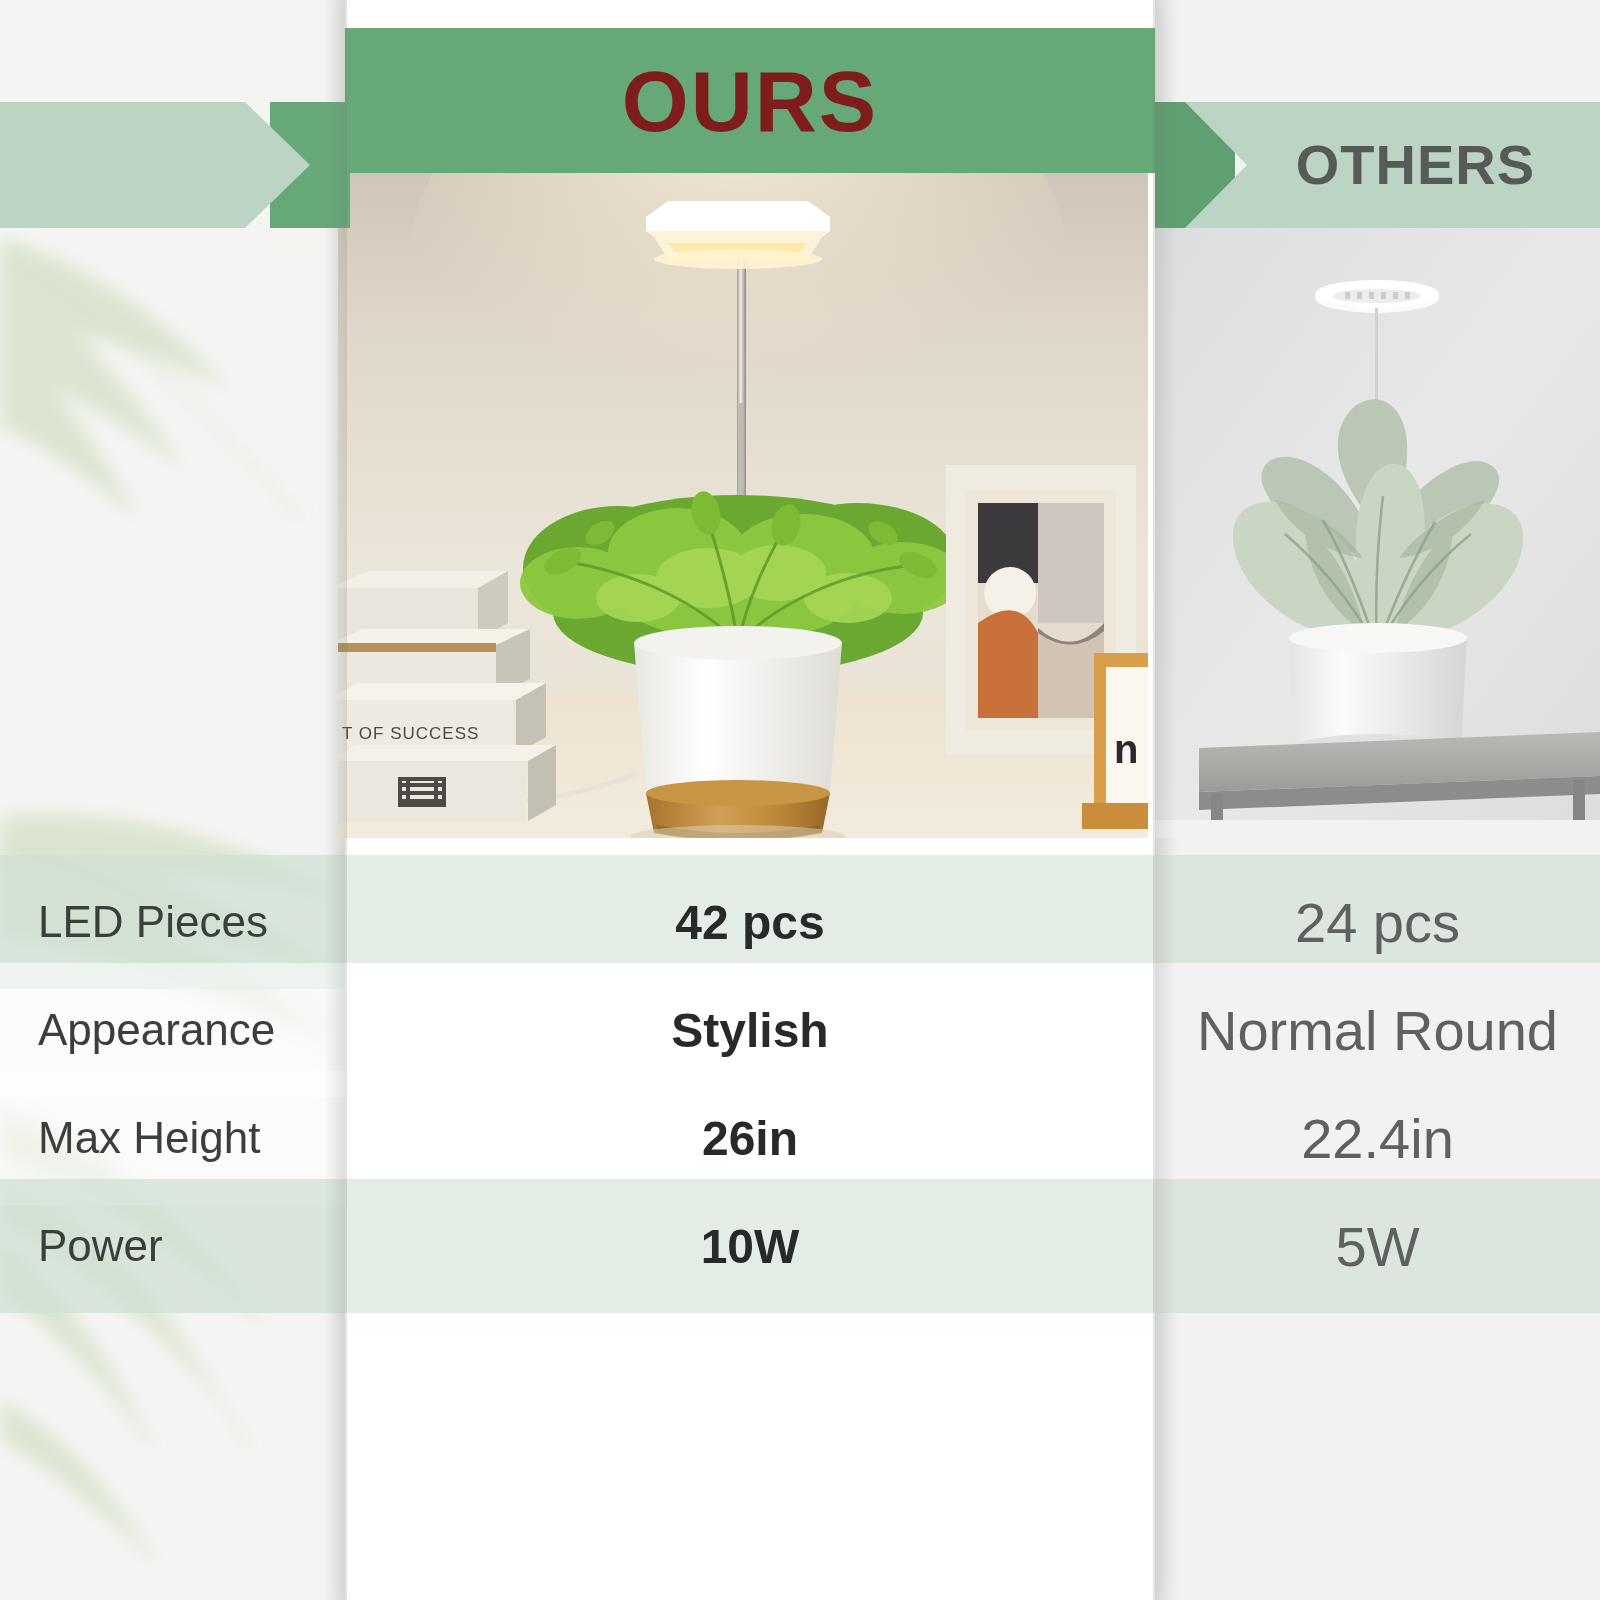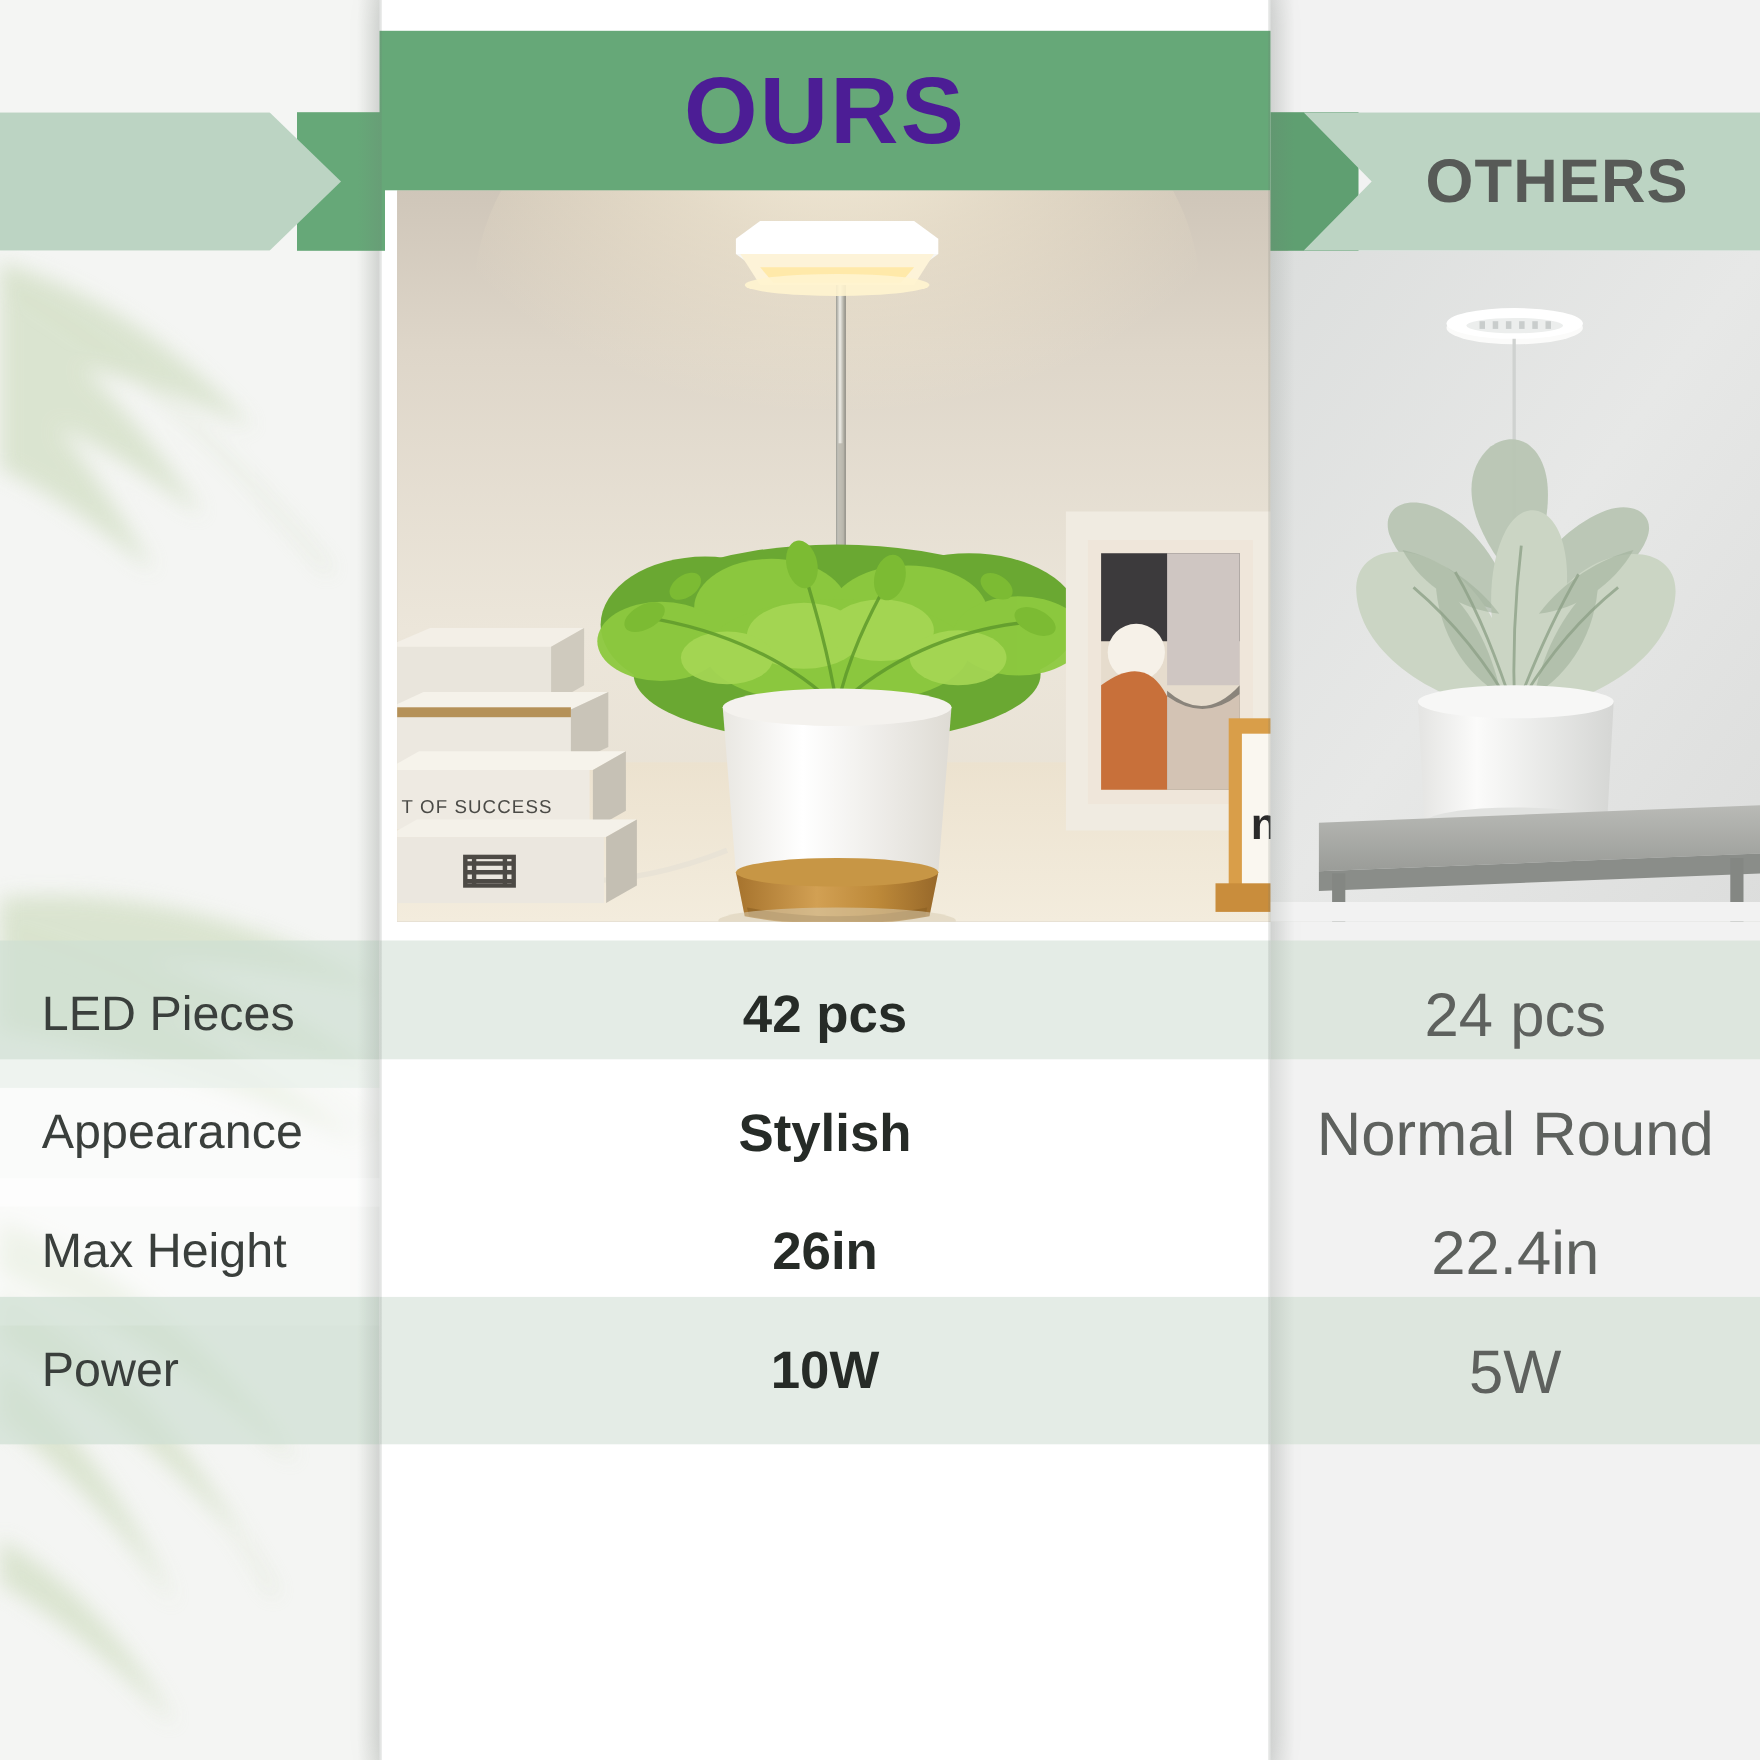--- a/index.html
+++ b/index.html
@@ -30,21 +30,21 @@
   }
 
   
   .hdr-ours{
     position:absolute;left:345px;top:28px;width:810px;height:145px;
     background:#66a878;
     display:flex;align-items:center;justify-content:center;
     z-index:6;
   }
   .hdr-ours span{
-    color:#4c1d95;font-weight:bold;font-size:86px;letter-spacing:2px;
+    color:#7f1d1d;font-weight:bold;font-size:86px;letter-spacing:2px;
     line-height:1;
   }
 
   
   .ribbon-left-block{
     position:absolute;left:270px;top:102px;width:80px;height:126px;
     background:#66a878;z-index:4;
   }
   .ribbon-left{
     position:absolute;left:0;top:102px;width:310px;height:126px;
@@ -66,21 +66,21 @@
     position:absolute;left:1185px;top:102px;width:415px;height:126px;
     display:flex;align-items:center;justify-content:center;
     z-index:6;padding-left:46px;box-sizing:border-box;
   }
   .hdr-others span{
     color:#575a57;font-weight:bold;font-size:56px;letter-spacing:1px;line-height:1;
   }
 
   
   .photo-ours{
-    position:absolute;left:361px;top:173px;width:810px;height:665px;
+    position:absolute;left:338px;top:173px;width:810px;height:665px;
     overflow:hidden;z-index:3;background:#cfc7ba;
   }
   .photo-others{
     position:absolute;left:1155px;top:228px;width:445px;height:610px;
     overflow:hidden;z-index:3;background:#e4e4e2;
   }
 
   
   .rows{position:absolute;left:0;top:855px;width:1600px;z-index:7;}
   .row{position:relative;height:108px;width:1600px;}

